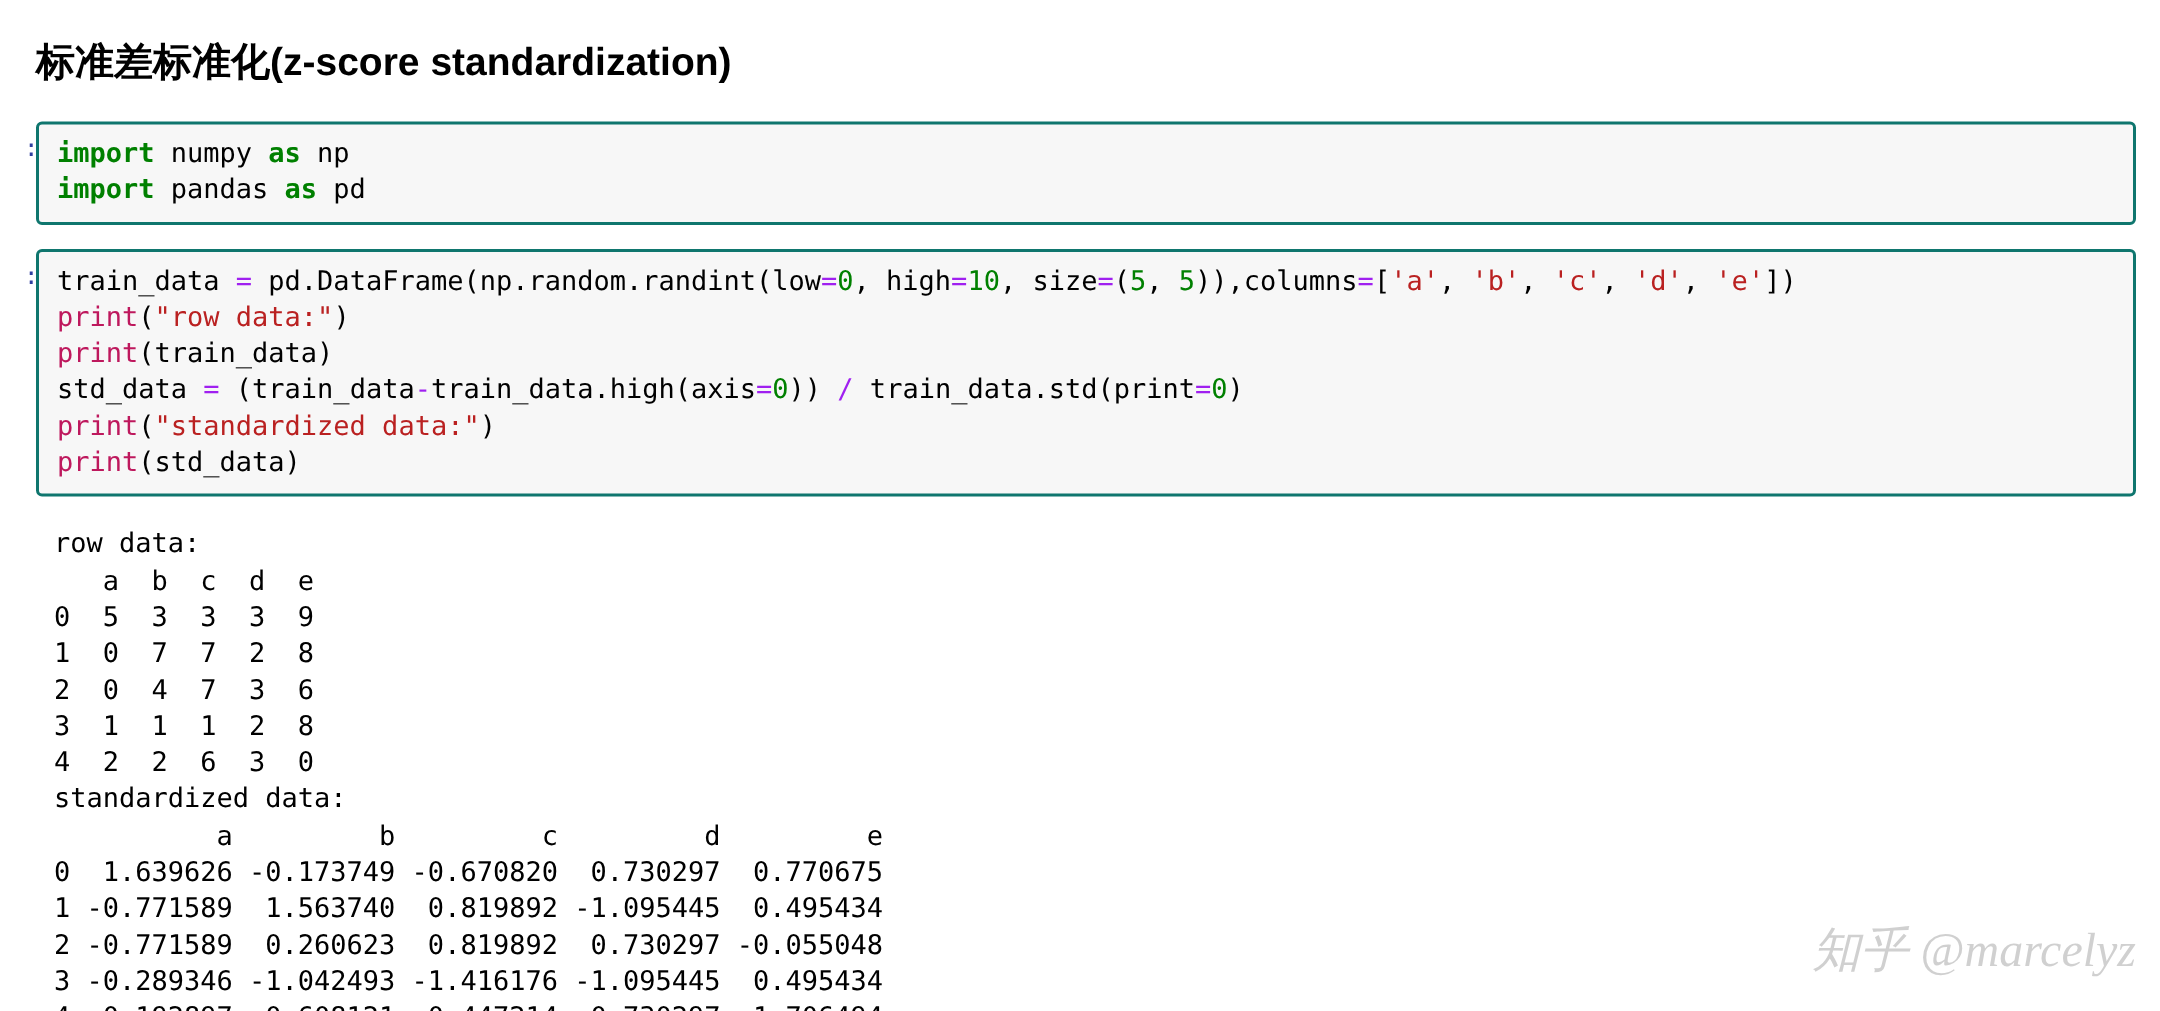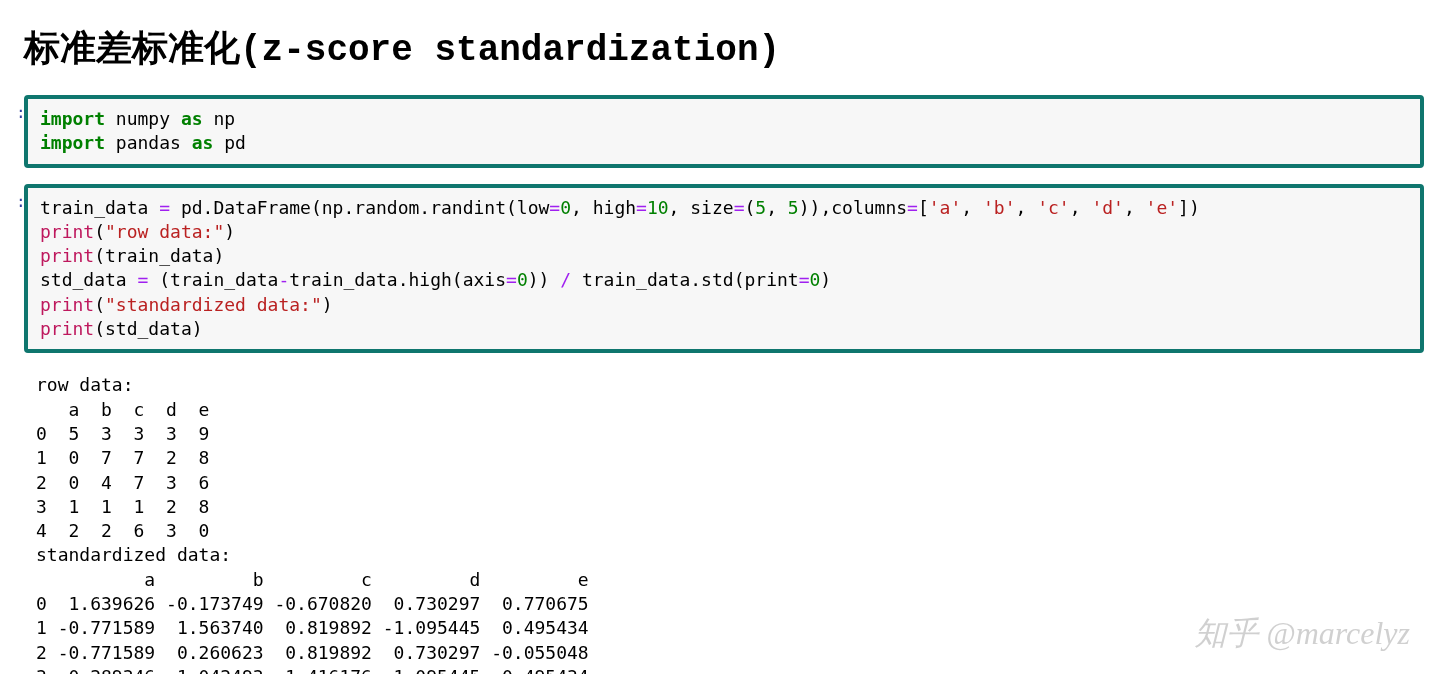--- a/index.html
+++ b/index.html
@@ -5,43 +5,42 @@
   * { box-sizing: border-box; }
   body {
     margin: 0;
     padding: 16px;
     font-family: -apple-system, "Helvetica Neue", Arial, sans-serif;
     background: #fff;
     color: #000;
     width: 1440px;
   }
   h2.heading {
-    font-size: 36px;
+    font-size: 26px;
     font-weight: 700;
     margin: 8px 0 22px 8px;
-    font-family: Liberation Mono, monospace;
   }
   .cell-wrap {
     display: flex;
     align-items: stretch;
     margin-bottom: 16px;
   }
   .prompt {
     width: 8px;
     font-family: Menlo, Consolas, "DejaVu Sans Mono", monospace;
     font-size: 16px;
     color: #303f9f;
     text-align: right;
     padding: 8px 2px 0 0;
     flex-shrink: 0;
   }
   .code-cell {
     flex: 1;
     background: #f7f7f7;
-    border: 4px solid #0f766e;
+    border: 2px solid #0f766e;
     border-radius: 4px;
     padding: 8px 12px;
     font-family: Menlo, Consolas, "DejaVu Sans Mono", monospace;
     font-size: 18px;
     line-height: 1.35;
     white-space: pre;
     overflow-x: auto;
   }
   .output {
     margin-left: 8px;
@@ -53,21 +52,21 @@
   }
   .kw { color: #008000; font-weight: bold; }
   .nn { color: #000; }
   .str { color: #ba2121; }
   .num { color: #008000; }
   .op { color: #a020f0; }
   .builtin { color: #be185d; }
   .paren { color: #000; }
   .watermark {
     position: fixed;
-    right: 30px;
+    right: 16px;
     bottom: 18px;
     font-size: 32px;
     font-style: italic;
     color: rgba(120,120,120,0.35);
     pointer-events: none;
     font-family: Georgia, serif;
   }
 </style>
 </head>
 <body>

